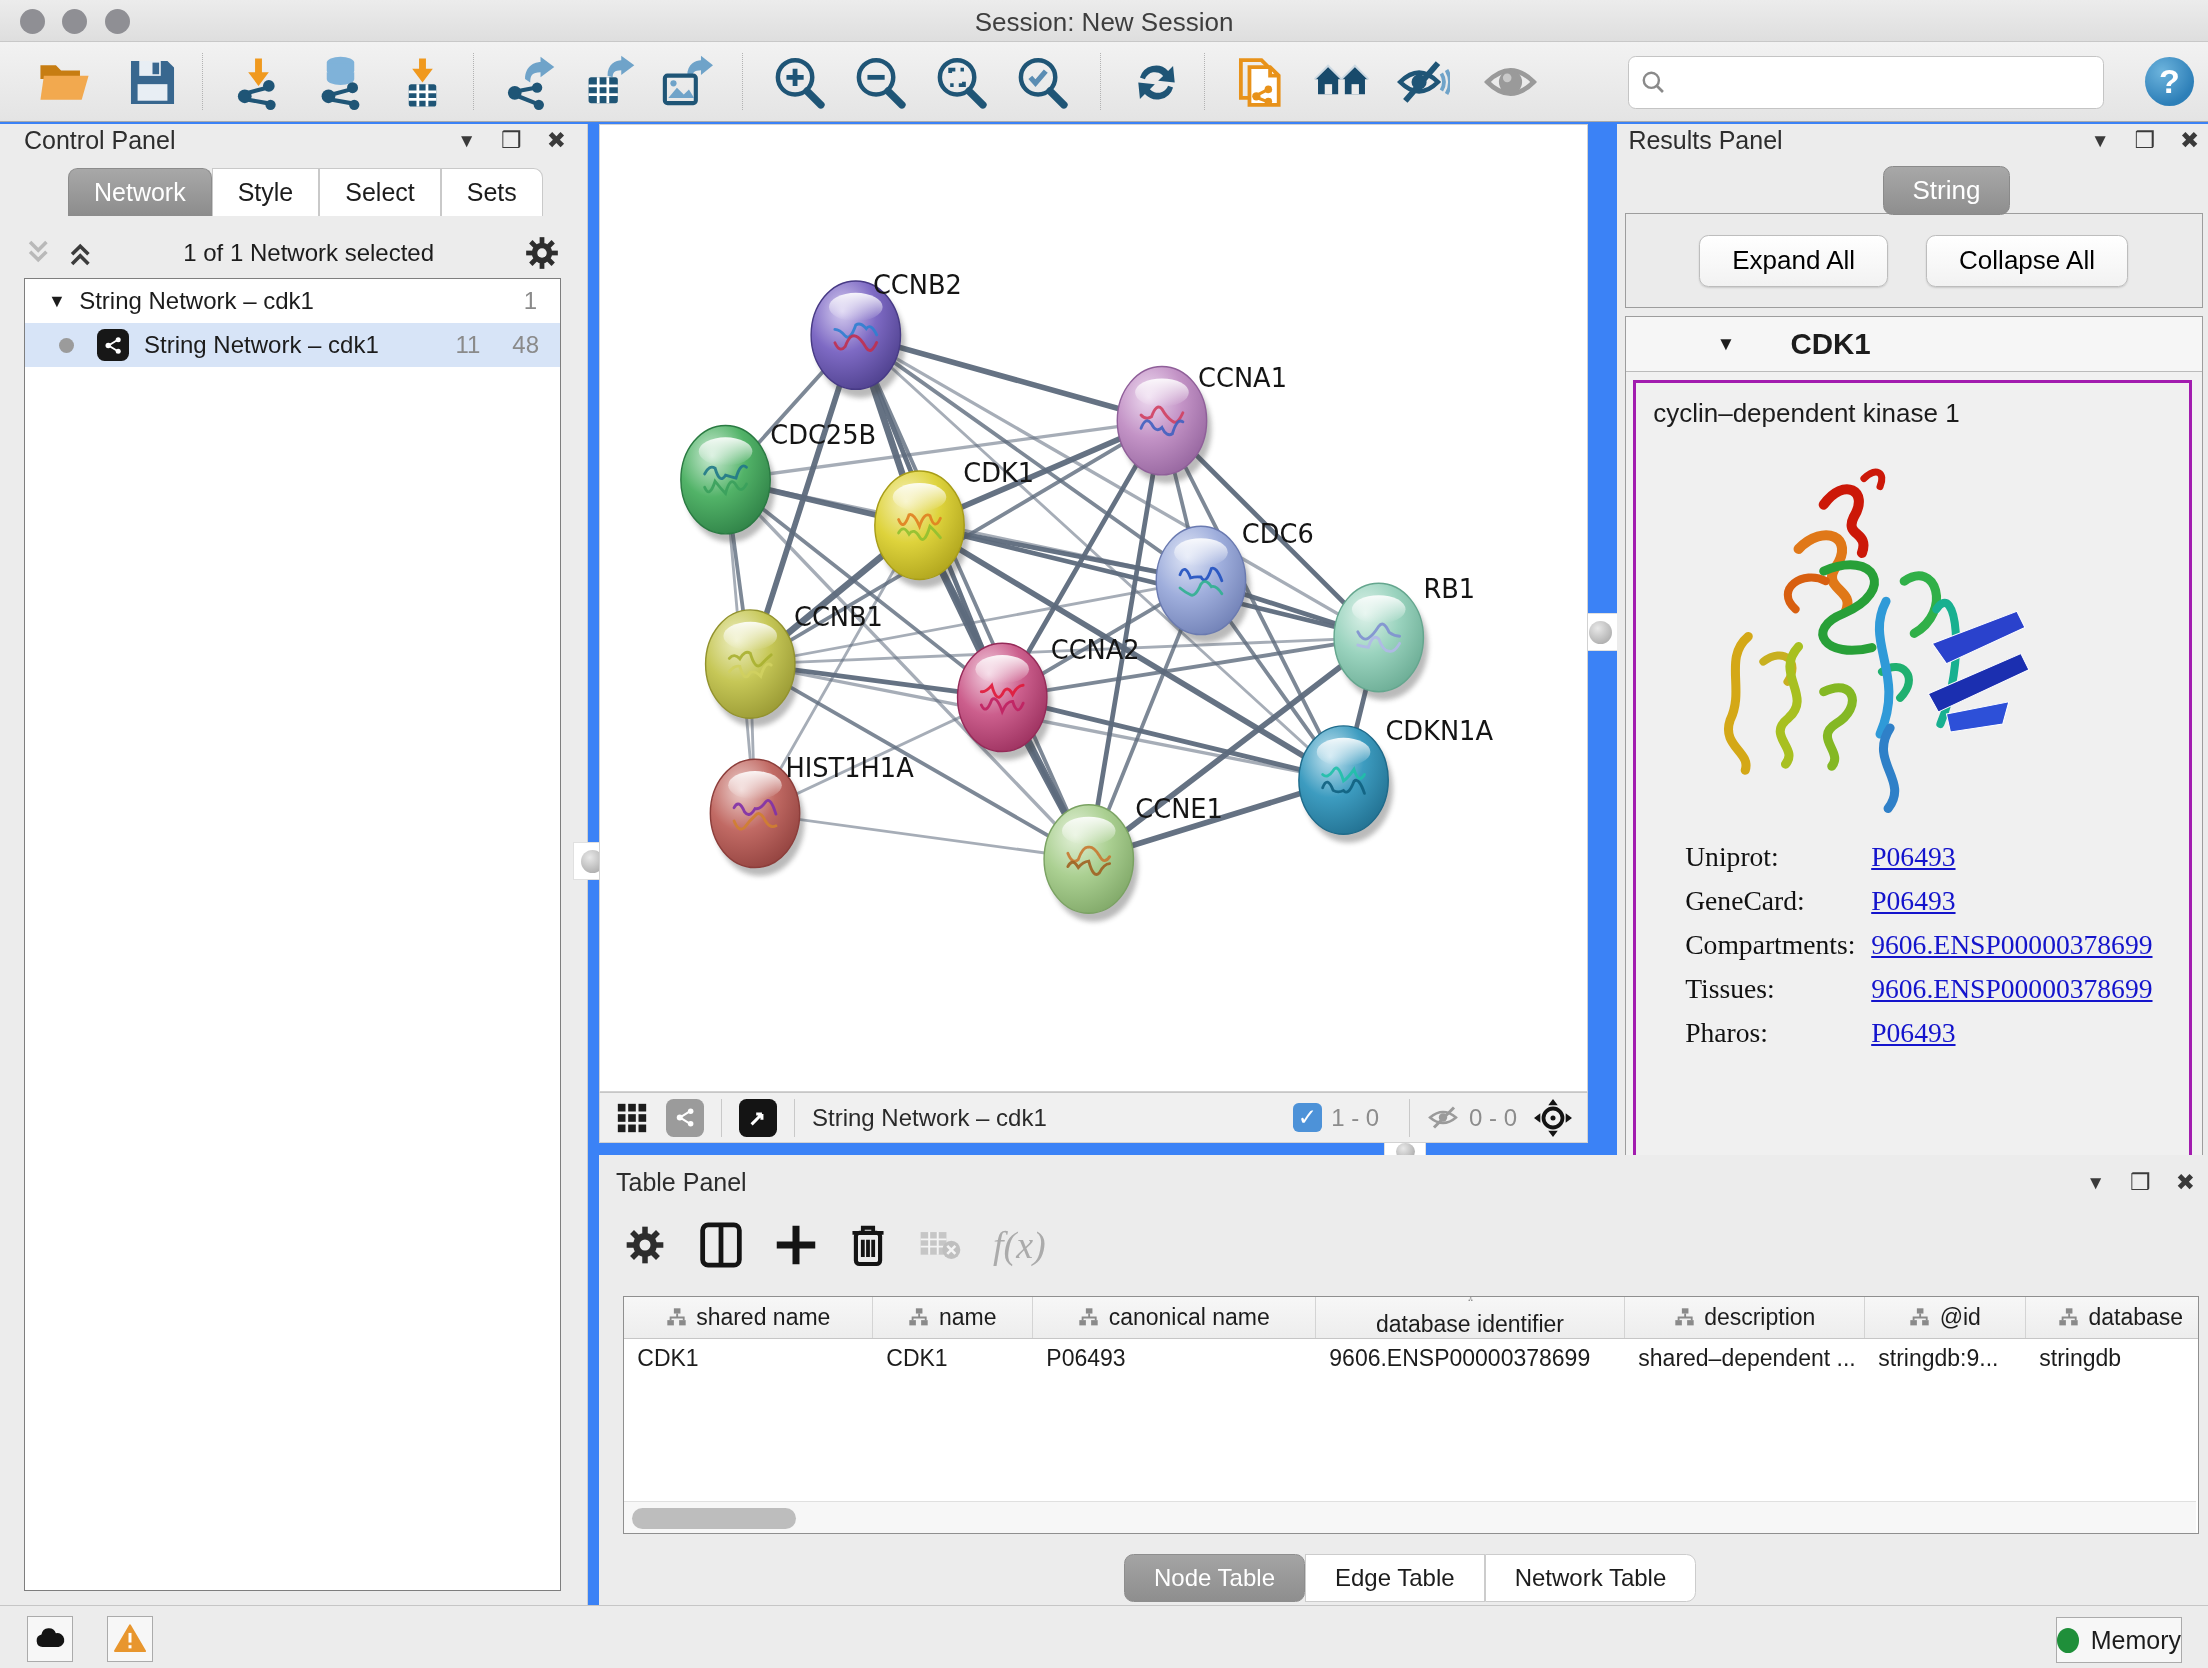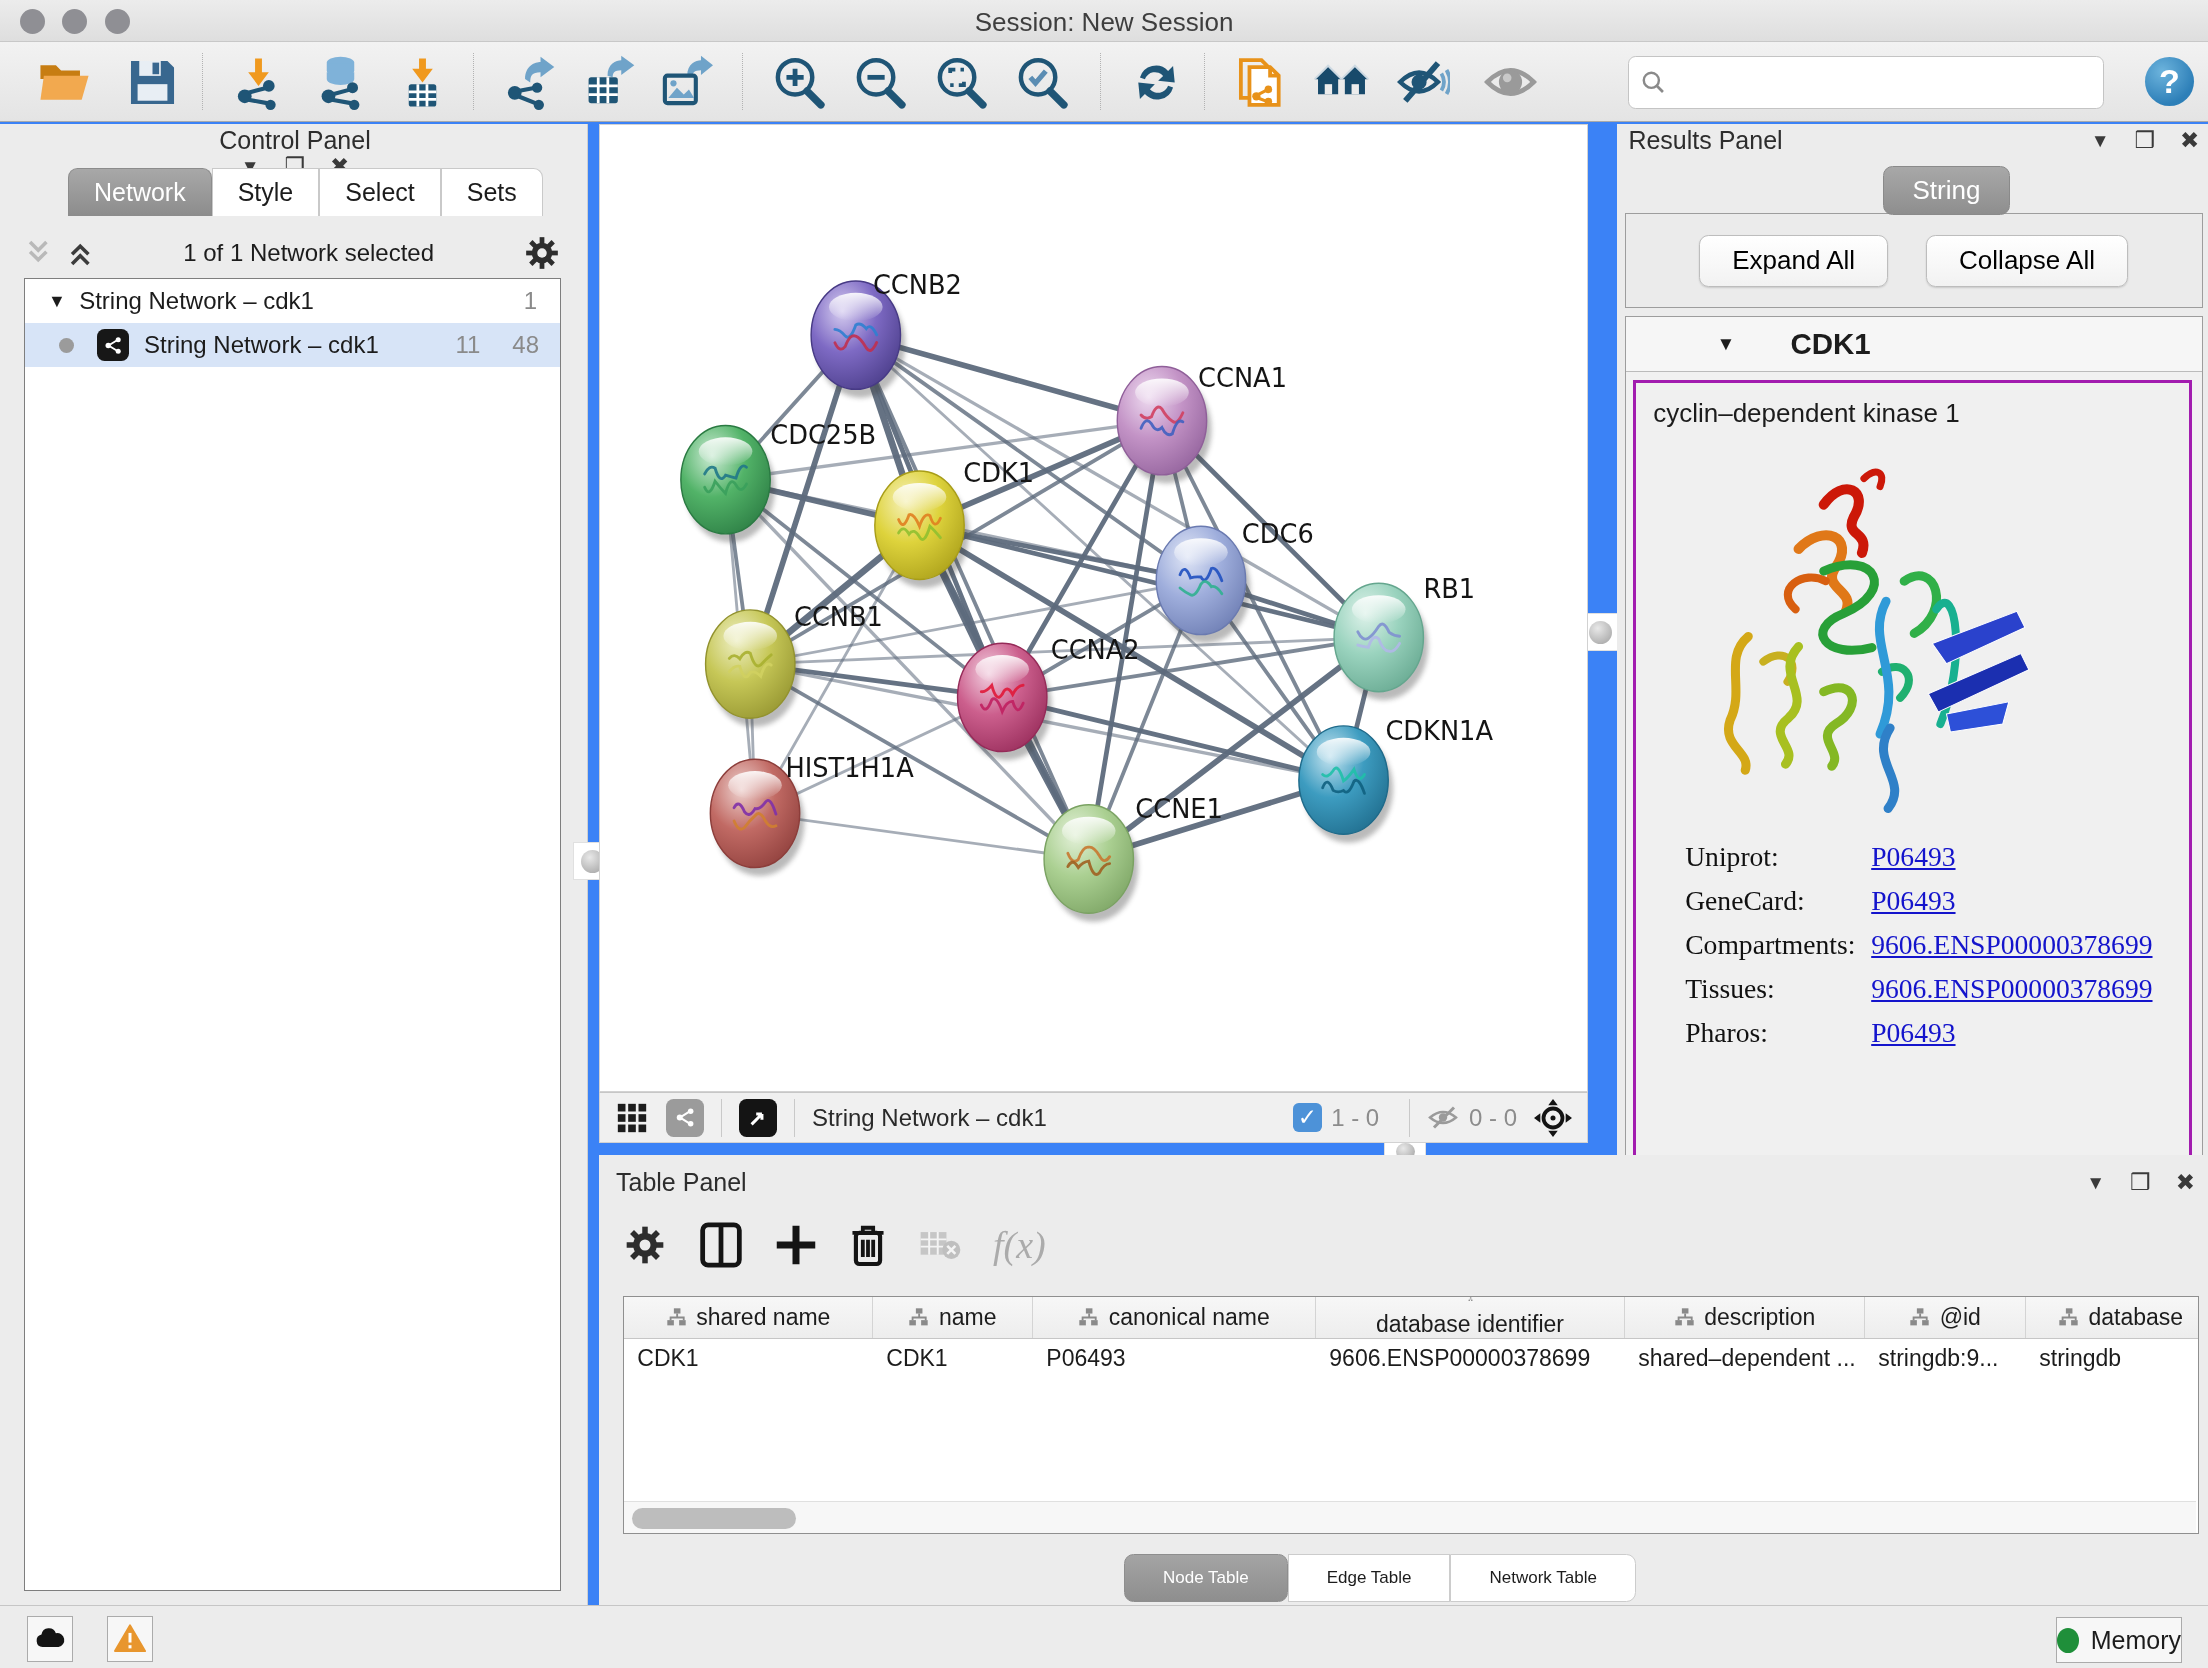--- a/index.html
+++ b/index.html
@@ -94,21 +94,21 @@
   .fx { font-family:"Liberation Serif", serif; font-style:italic; font-size:38px; color:#ababab; }
   .tablebox { left:24px; top:141px; width:1576px; height:238px; background:#fff; border:1.9px solid #8f8f8f; overflow:hidden; }
   .thead { display:flex; height:42px; background:linear-gradient(#f7f7f7,#ededed); border-bottom:1.9px solid #c6c6c6; }
   .th { display:flex; align-items:center; justify-content:center; gap:9.5px; font-size:23px;
         border-right:1px solid #d4d4d4; overflow:hidden; white-space:nowrap; flex:none; }
   .trow { display:flex; height:38px; align-items:center; }
   .td { padding-left:13.3px; font-size:23px; overflow:hidden; white-space:nowrap; flex:none; }
   .hscroll { position:absolute; left:0px; bottom:0px; width:1572px; height:32px; background:#f7f7f7; border-top:1px solid #e0e0e0; }
   .hthumb { position:absolute; left:7.6px; top:5.7px; width:164px; height:21px; border-radius:10.5px; background:#bdbdbd; }
   .bottom-tabs { left:525px; top:399px; display:flex; height:48px; }
-  .btab { padding:0 38px; display:flex; align-items:center; font-size:17px; background:#fff;
+  .btab { padding:0 29px; display:flex; align-items:center; font-size:24px; background:#fff;
           border:1px solid #ccc; }
   .btab.sel { background:linear-gradient(#a4a4a4,#8e8e8e); color:#fff; border-radius:9.5px; border-color:#8e8e8e; }
   .btab.last { border-radius:0 9.5px 9.5px 0; }
 
   
   .statusbar { left:0; top:1605px; width:2208px; height:63px; background:#ececec; border-top:1.9px solid #c6c6c6; }
   .sq-btn { top:9.5px; width:46px; height:46px; background:#f7f7f7; border:1.9px solid #ababab;
             display:flex; align-items:center; justify-content:center; }
   .memory-btn { left:2056px; top:11.4px; width:126px; height:46px; background:#f7f7f7; border:1.9px solid #ababab;
                 display:flex; align-items:center; justify-content:center; gap:11.4px; font-size:25px; }
@@ -281,21 +281,21 @@
         <path d="M12.6 12.6 L17 17" stroke="#8a8a8a" stroke-width="2"></path>
       </svg>
       <input type="text" value="" style="">
     </div>
     <div class="abs help-circle">
       <span>?</span>
     </div>
   </div>
 
   <div class="abs control-panel" style="border-right:1px solid #cfcfcf">
-    <div class="abs" style="left:24px; top:1.9px; width:542px; display:flex; justify-content:space-between; align-items:center;flex-direction:column;">
+    <div class="abs" style="left:24px; top:1.9px; width:542px; display:flex; justify-content:space-between; align-items:center;">
       <span class="panel-header">Control Panel</span>
       <span class="ph-icons">
         <span style="font-size:19px">▼</span>
         <span>❒</span>
         <span>✖</span>
       </span>
     </div>
     <div class="abs tabrow-ctrl">
       <div class="tab sel">
           <span>Network</span>

